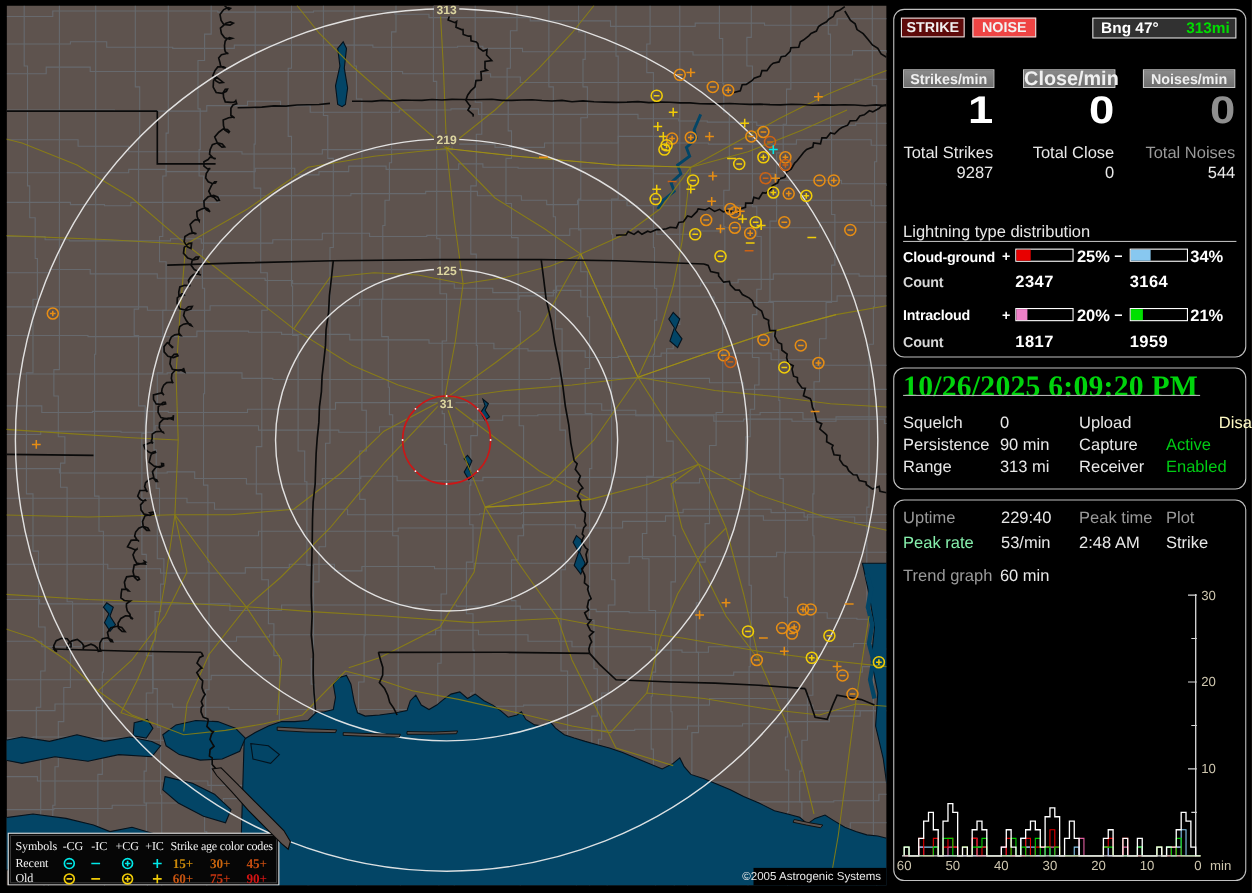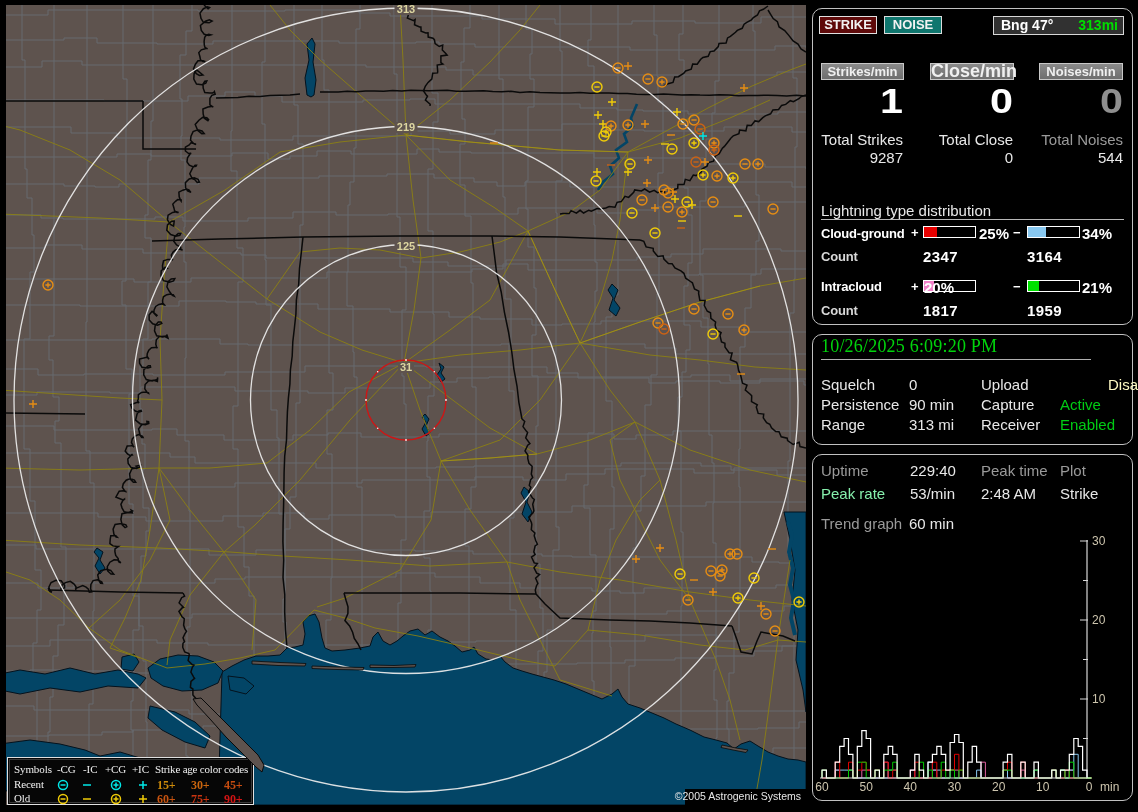--- a/index.html
+++ b/index.html
@@ -527,21 +527,21 @@
       <path d="M716,740l14,3l12,2l-2,2.5l-13,-2.5l-12,-2.5z"></path>
     </g>
 <rect x="679" y="784" width="121" height="16" fill="#000"></rect>
     <text x="795" y="795" text-anchor="end" fill="#e8e8e8" font-size="10.5" font-family="Liberation Sans,sans-serif">©2005 Astrogenic Systems</text>
 </svg>
 
 <div class="panel" style="top:8px;height:317px"></div>
 <div class="panel" style="top:334px;height:111px"></div>
 <div class="panel" style="top:454px;height:347px"></div>
 <div style="position:absolute;left:819px;top:16px;width:58px;height:18px;background:#5e0a0a;border:1px solid #e0e0e0;box-sizing:border-box;text-align:center;line-height:16px;font-size:13px;font-weight:bold;color:#f2f2f2">STRIKE</div>
-<div style="position:absolute;left:884px;top:16px;width:58px;height:18px;background:#0f766e;border:1px solid #dcdcdc;box-sizing:border-box;text-align:center;line-height:16px;font-size:13px;font-weight:bold;color:#f2f2f2">NOISE</div>
+<div style="position:absolute;left:884px;top:16px;width:58px;height:18px;background:#ef4444;border:1px solid #dcdcdc;box-sizing:border-box;text-align:center;line-height:16px;font-size:13px;font-weight:bold;color:#f2f2f2">NOISE</div>
 <div style="position:absolute;left:993px;top:16px;width:131px;height:19px;background:#313131;border:1px solid #d8d8d8;box-sizing:border-box;font-size:14px;font-weight:bold;line-height:17px"><span style="color:#fff;padding-left:7px">Bng 47°</span><span style="color:#00dc00;float:right;padding-right:5px">313mi</span></div>
 <div style="position:absolute;left:821px;top:63px;width:83px;height:17px;background:linear-gradient(#8a8a8a,#6e6e6e);border:1px solid #c8c8c8;box-sizing:border-box;text-align:center;line-height:15px;font-size:13px;font-weight:bold;color:#f0f0f0">Strikes/min</div>
 <div style="position:absolute;left:930px;top:63px;width:84px;height:17px;background:linear-gradient(#8a8a8a,#6e6e6e);border:1px solid #c8c8c8;box-sizing:border-box;text-align:center;line-height:15px;font-size:18px;font-weight:bold;color:#f0f0f0">Close/min</div>
 <div style="position:absolute;left:1039px;top:63px;width:84px;height:17px;background:linear-gradient(#8a8a8a,#6e6e6e);border:1px solid #c8c8c8;box-sizing:border-box;text-align:center;line-height:15px;font-size:13px;font-weight:bold;color:#f0f0f0">Noises/min</div>
 <div class="big" style="left:793px;width:110px">1</div>
 <div class="big" style="left:903px;width:110px">0</div>
 <div class="big" style="left:1013px;width:110px;color:#8f8f8f">0</div>
 <div class="t15" style="top:131px;left:793px;width:110px">Total Strikes</div>
 <div class="t15" style="top:131px;left:903px;width:110px">Total Close</div>
 <div class="t15" style="top:131px;left:1013px;width:110px;color:#9a9a9a">Total Noises</div>
@@ -562,30 +562,30 @@
   </div>
 <div class="n15" style="top:225px;left:1082px;letter-spacing:0">34%</div>
 <div class="b15" style="top:249px;left:821px;color:#d8d8d8">Count</div>
 <div class="n15" style="top:248px;left:923px">2347</div>
 <div class="n15" style="top:248px;left:1027px">3164</div>
 <div class="b15" style="top:279px;left:821px">Intracloud</div>
 <div class="b15" style="top:279px;left:911px">+</div>
 <div class="bar" style="left:923px;top:280px">
     <i style="width:10px;background:#f080c8"></i>
   </div>
-<div class="n15" style="top:279px;left:924px;letter-spacing:0">20%</div>
+<div class="n15" style="top:279px;left:979px;letter-spacing:0">20%</div>
 <div class="b15" style="top:279px;left:1013px">−</div>
 <div class="bar" style="left:1027px;top:280px">
     <i style="width:11px;background:#00e000"></i>
   </div>
 <div class="n15" style="top:279px;left:1082px;letter-spacing:0">21%</div>
 <div class="b15" style="top:303px;left:821px;color:#d8d8d8">Count</div>
 <div class="n15" style="top:302px;left:923px">1817</div>
 <div class="n15" style="top:302px;left:1027px">1959</div>
-<div style="position:absolute;left:821px;top:336px;font-family:'Liberation Serif',serif;font-weight:normal;font-size:18px;color:#00d40c;letter-spacing:0.2px">10/26/2025 6:09:20 PM</div>
+<div style="position:absolute;left:821px;top:336px;font-family:'Liberation Serif',serif;font-weight:bold;font-size:27px;color:#00d40c;letter-spacing:0.2px">10/26/2025 6:09:20 PM</div>
 <div style="position:absolute;left:821px;top:359px;width:270px;border-top:1px solid #b0b0b0"></div>
 <div class="t15" style="top:376px;left:821px;text-align:left">Squelch</div>
 <div class="t15" style="top:376px;left:909px;text-align:left">0</div>
 <div class="t15" style="top:376px;left:981px;text-align:left">Upload</div>
 <div class="t15" style="top:376px;left:1108px;text-align:left;color:#fef9c3">Disabled</div>
 <div class="t15" style="top:396px;left:821px;text-align:left">Persistence</div>
 <div class="t15" style="top:396px;left:909px;text-align:left">90 min</div>
 <div class="t15" style="top:396px;left:981px;text-align:left">Capture</div>
 <div class="t15" style="top:396px;left:1060px;text-align:center;color:#00cc14">Active</div>
 <div class="t15" style="top:416px;left:821px;text-align:left">Range</div>

